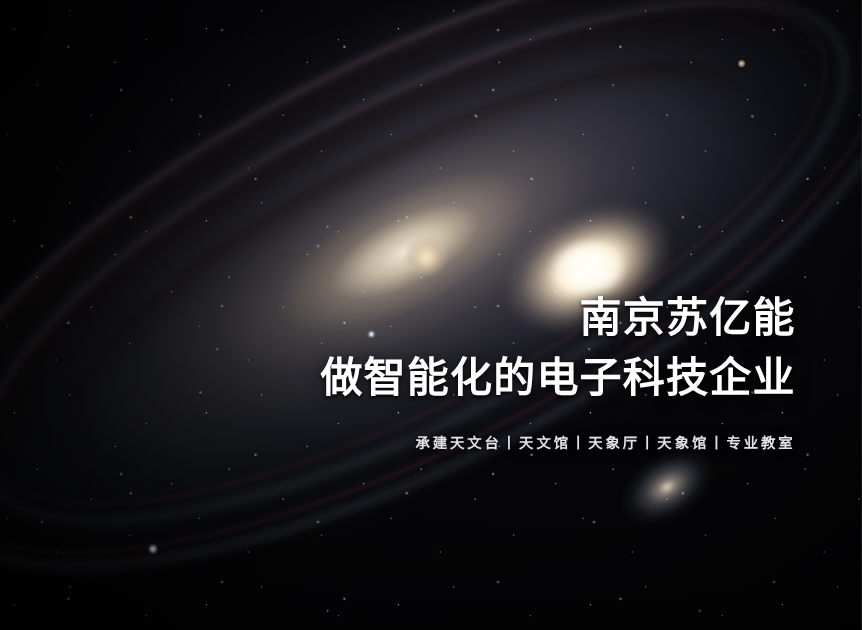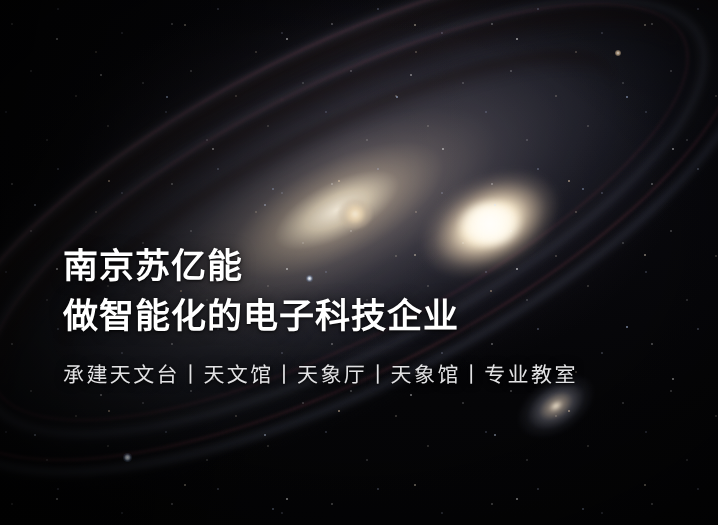--- a/index.html
+++ b/index.html
@@ -12,20 +12,21 @@
     font-family: "Liberation Sans", "DejaVu Sans", sans-serif;
   }
 
   .hero-banner {
     position: relative;
     width: 718px;
     height: 525px;
     overflow: hidden;
     background: #404040;
     user-select: none;
+    text-align: right;
   }
 
   
   .space-base {
     position: absolute;
     inset: 0;
     background:
       radial-gradient(ellipse 60% 55% at 52% 34%, rgba(30,26,34,0.85) 0%, rgba(10,9,13,0) 70%),
       radial-gradient(ellipse 120% 100% at 68% 22%, #0a0a10 0%, #050507 55%, #030304 100%);
   }
@@ -259,22 +260,22 @@
       0 0 14px rgba(0,0,0,0.55);
     white-space: nowrap;
   }
   .headline-1 { margin-bottom: 15px; }
   .headline-2 { margin-bottom: 1px; }
 
   .subline {
     margin: 0;
     padding-top: 28px;
     color: #e2e2e4;
-    font-size: 21px;
-    font-weight: 400;
+    font-size: 12px;
+    font-weight: 700;
     letter-spacing: 2.4px;
     line-height: 1.2;
     white-space: nowrap;
     text-shadow:
       0 1px 3px rgba(0,0,0,0.9),
       0 0 10px rgba(0,0,0,0.6);
   }
 </style>
 </head>
 <body>

